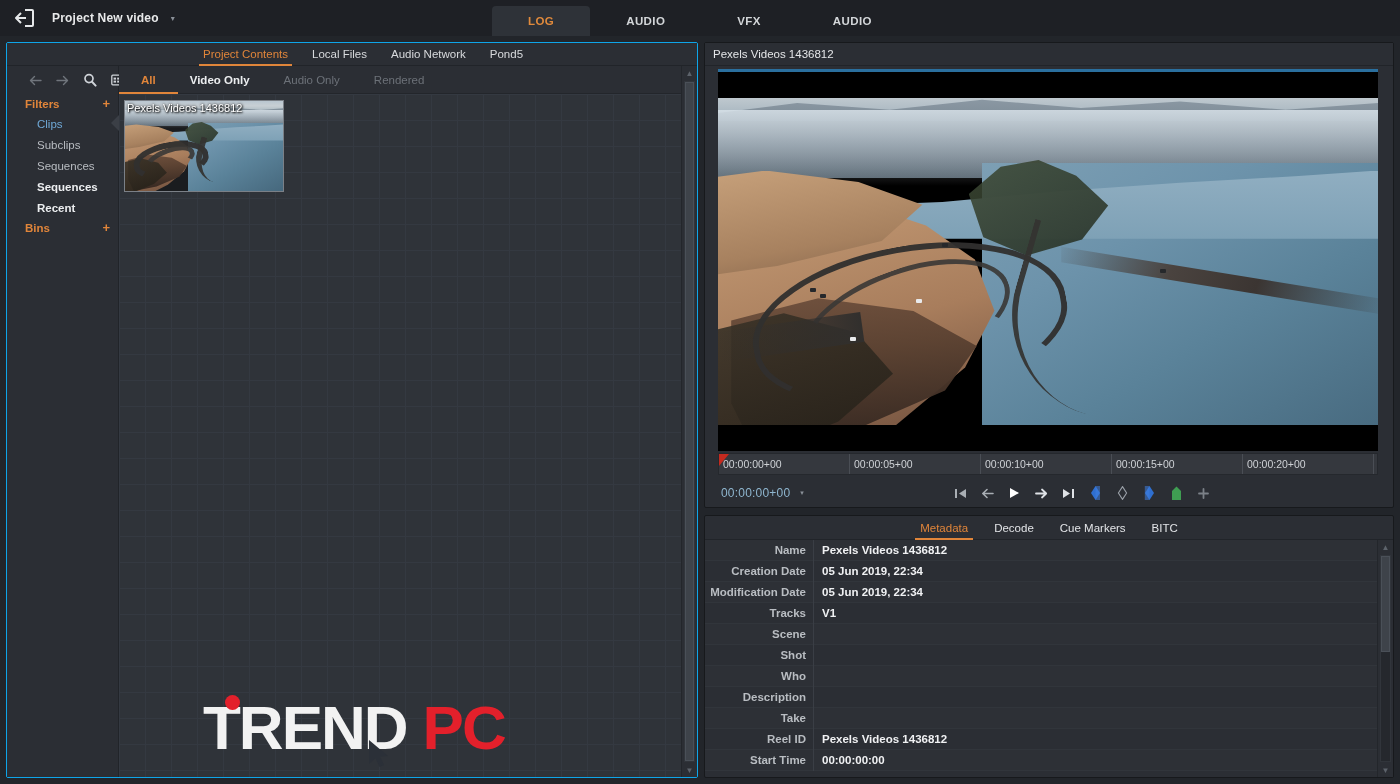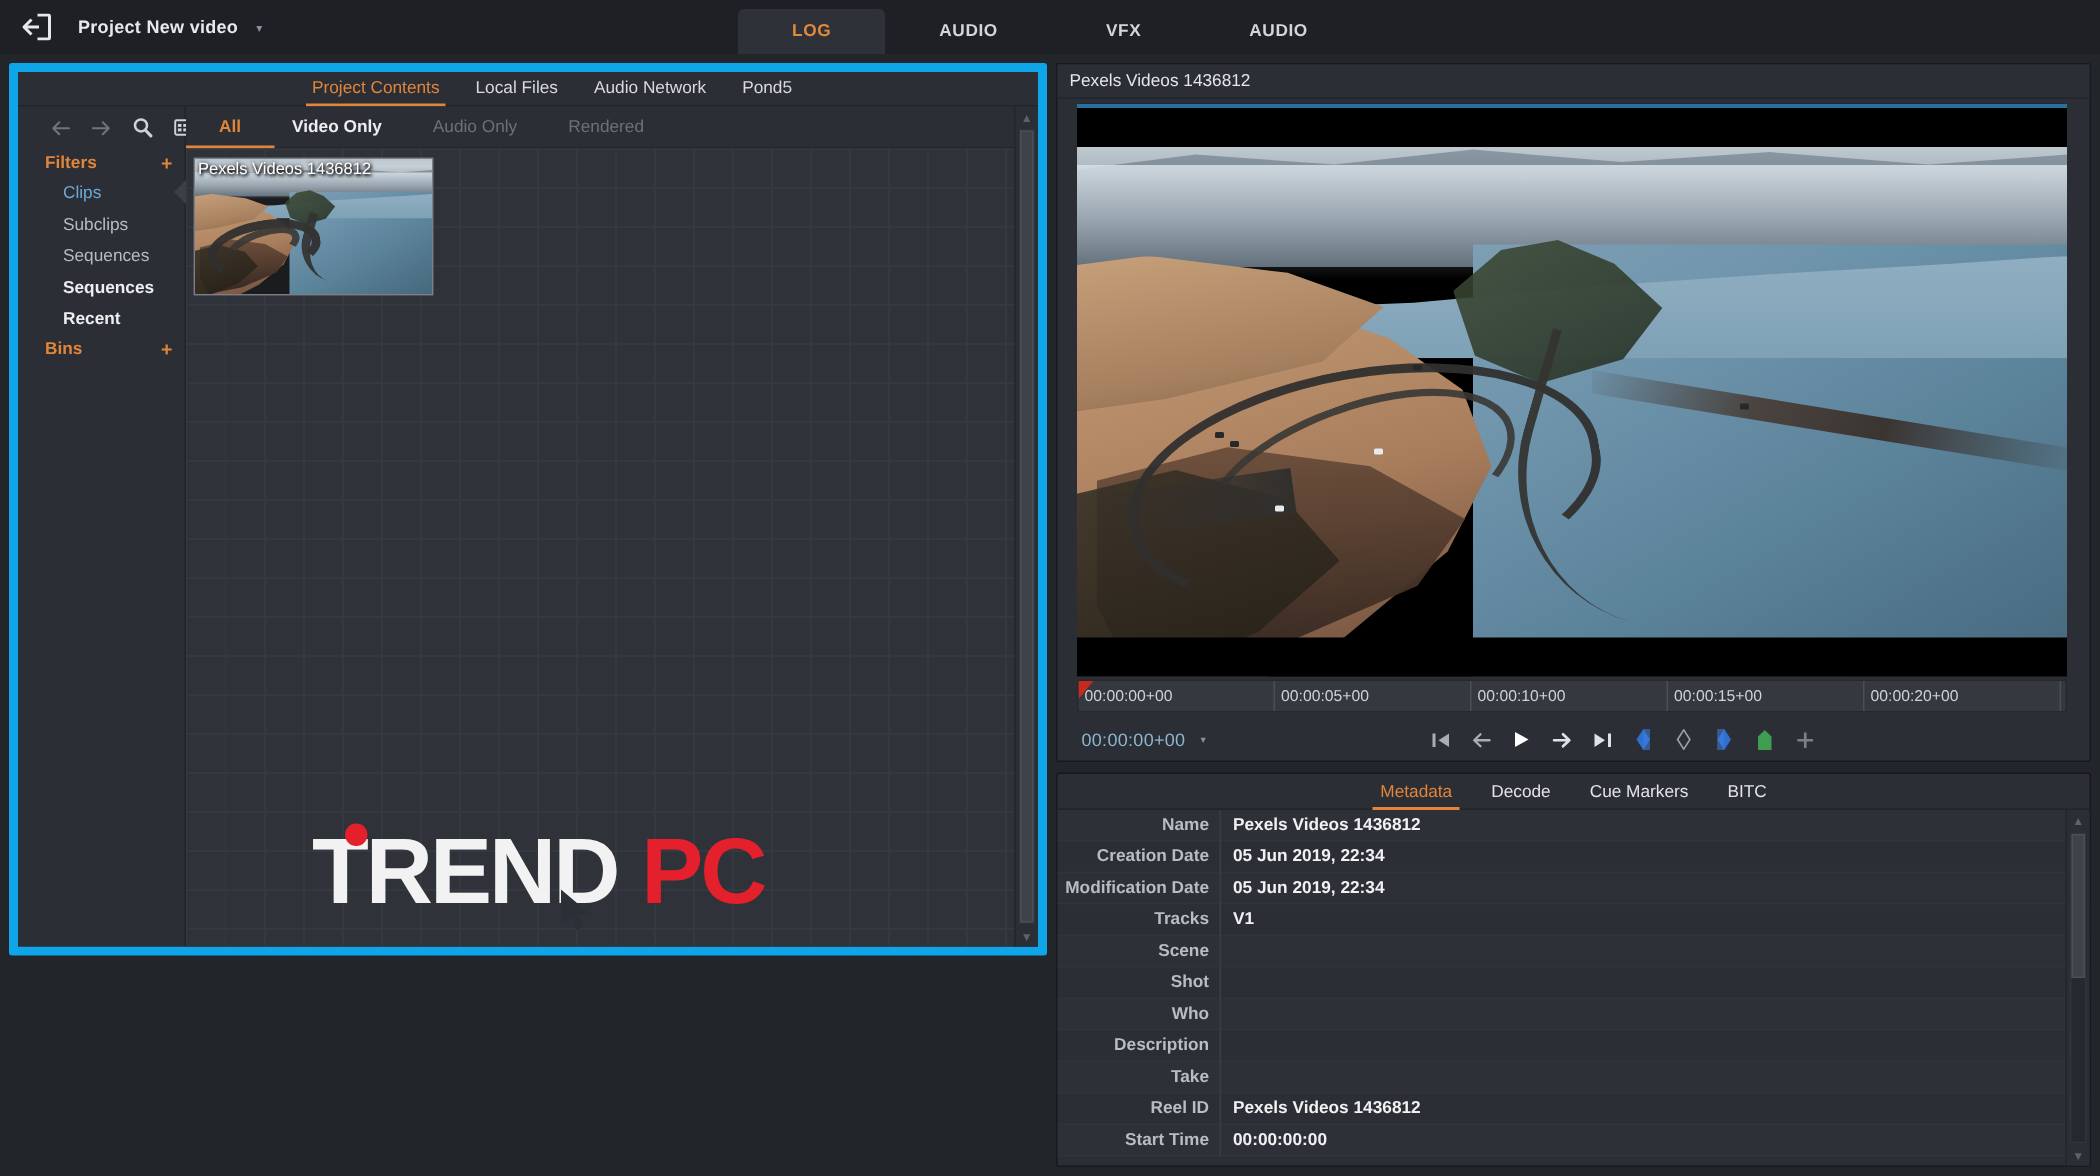--- a/index.html
+++ b/index.html
@@ -39,22 +39,22 @@
     height: 30px; min-width: 64px; padding: 0 36px;
     display: flex; align-items: center; justify-content: center;
     font-size: 11.5px; font-weight: bold; color: #d3d6d9;
     letter-spacing: .4px;
     border-radius: 4px 4px 0 0;
   }
   .mtab.active { background: #2e3238; color: #e08a3c; }
 
   
   .panel-browser {
-    position: absolute; left: 6px; top: 42px; width: 692px; height: 595px;
-    background: #2b2e34; border: 6px solid #0ea5e9; border-radius: 2px;
+    position: absolute; left: 6px; top: 42px; width: 692px; height: 736px;
+    background: #2b2e34; border: 1px solid #0ea5e9; border-radius: 2px;
   }
   .browser-tabs {
     height: 23px; display: flex; align-items: center;
     background: #2b2e34; border-bottom: 1px solid #212429;
     padding-left: 196px;
   }
   .btab {
     font-size: 11.5px; color: #d8dadd; margin-right: 24px;
     height: 23px; display: flex; align-items: center; position: relative;
   }

